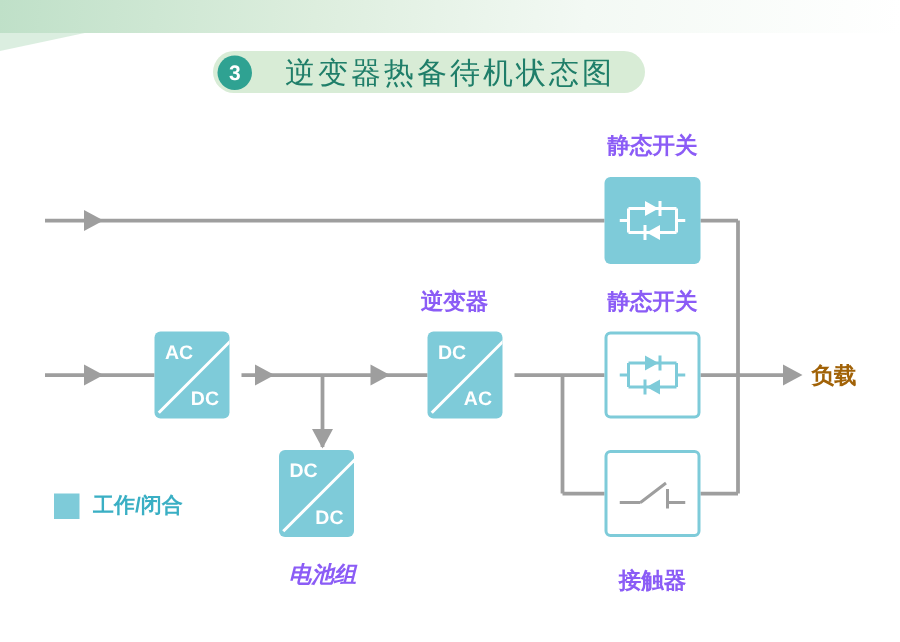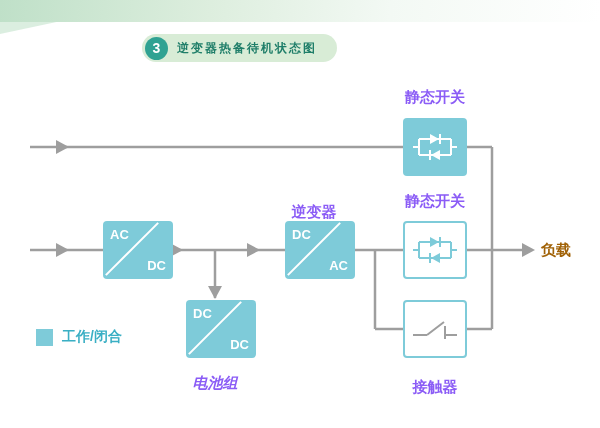--- a/index.html
+++ b/index.html
@@ -15,23 +15,23 @@
     font-family:"Liberation Sans","DejaVu Sans",sans-serif;
   }
   .top-strip{position:absolute;top:0;left:0;width:600px;height:22px;
     background:linear-gradient(95deg,#bfe0c8 0%,#ddeede 35%,#f3f9f4 65%,#ffffff 100%);}
   .corner-wedge{position:absolute;top:0;left:0;width:0;height:0;
     border-top:34px solid rgba(190,224,199,.55);border-right:160px solid transparent;}
   .banner{position:absolute;left:142px;top:34px;height:28px;display:flex;align-items:center;
     background:var(--banner-bg);border-radius:14px;padding:0 20px 0 3px;}
   .banner-num{width:23px;height:23px;border-radius:50%;background:#2fa292;color:#fff;
     font-weight:bold;font-size:14px;display:flex;align-items:center;justify-content:center;}
-  .banner-title{margin-left:9px;color:var(--banner-text);font-weight:bold;font-size:12px;letter-spacing:2px;}
+  .banner-title{margin-left:22px;color:var(--banner-text);font-weight:normal;font-size:20px;letter-spacing:2px;}
   .wires{position:absolute;left:0;top:0;}
-  .cbox{position:absolute;width:50px;height:58px;background:var(--teal-fill);border-radius:4px;overflow:hidden;padding-left:20px;}
+  .cbox{position:absolute;width:50px;height:58px;background:var(--teal-fill);border-radius:4px;overflow:hidden;}
   .ct{position:absolute;left:7px;top:6px;color:#fff;font-weight:bold;font-size:13px;}
   .cb{position:absolute;right:7px;bottom:6px;color:#fff;font-weight:bold;font-size:13px;}
   .slash{position:absolute;left:-8px;top:27px;width:74px;height:2px;background:#fff;transform:rotate(-45deg);}
   .ssbox{position:absolute;width:64px;height:58px;border-radius:4px;display:flex;align-items:center;justify-content:center;box-sizing:border-box;}
   .filled{background:var(--teal-fill);color:#fff;}
   .outline{background:#fff;border:2.5px solid var(--teal-fill);color:var(--teal-fill);}
   .dlabel{position:absolute;width:90px;text-align:center;font-size:15px;font-weight:bold;color:#8b5cf6;}
   .load-label{position:absolute;left:541px;top:241px;font-size:15px;font-weight:bold;color:#a16207;}
   .legend{position:absolute;left:36px;top:328px;display:flex;flex-direction:column;gap:13px;}
   .legend-row{display:flex;align-items:center;gap:9px;}
@@ -107,21 +107,21 @@
     <span class="cb">DC</span>
   </div>
 
   <div class="ssbox outline" style="left:403px;top:300px;">
     <svg width="44" height="30" viewBox="0 0 44 30">
       <path d="M0 21 H14 M14 21 L31 8 M32 12 V25 M32 21 H44" stroke="#9e9e9e" stroke-width="2" fill="none"></path>
     </svg>
   </div>
 
   <div class="dlabel" style="left:390px;top:88px;">静态开关</div>
-  <div class="dlabel" style="left:269px;top:192px;margin-top:11px;">逆变器</div>
+  <div class="dlabel" style="left:258px;top:192px;">逆变器</div>
   <div class="dlabel" style="left:390px;top:192px;">静态开关</div>
   <div class="dlabel" style="left:170px;top:374px;font-style:italic;">电池组</div>
   <div class="dlabel" style="left:390px;top:378px;">接触器</div>
   <div class="load-label">负载</div>
 
   <div class="legend">
     <div class="legend-row">
       <span class="sw-filled"></span>
       <span class="legend-label">工作/闭合</span>
     </div>

